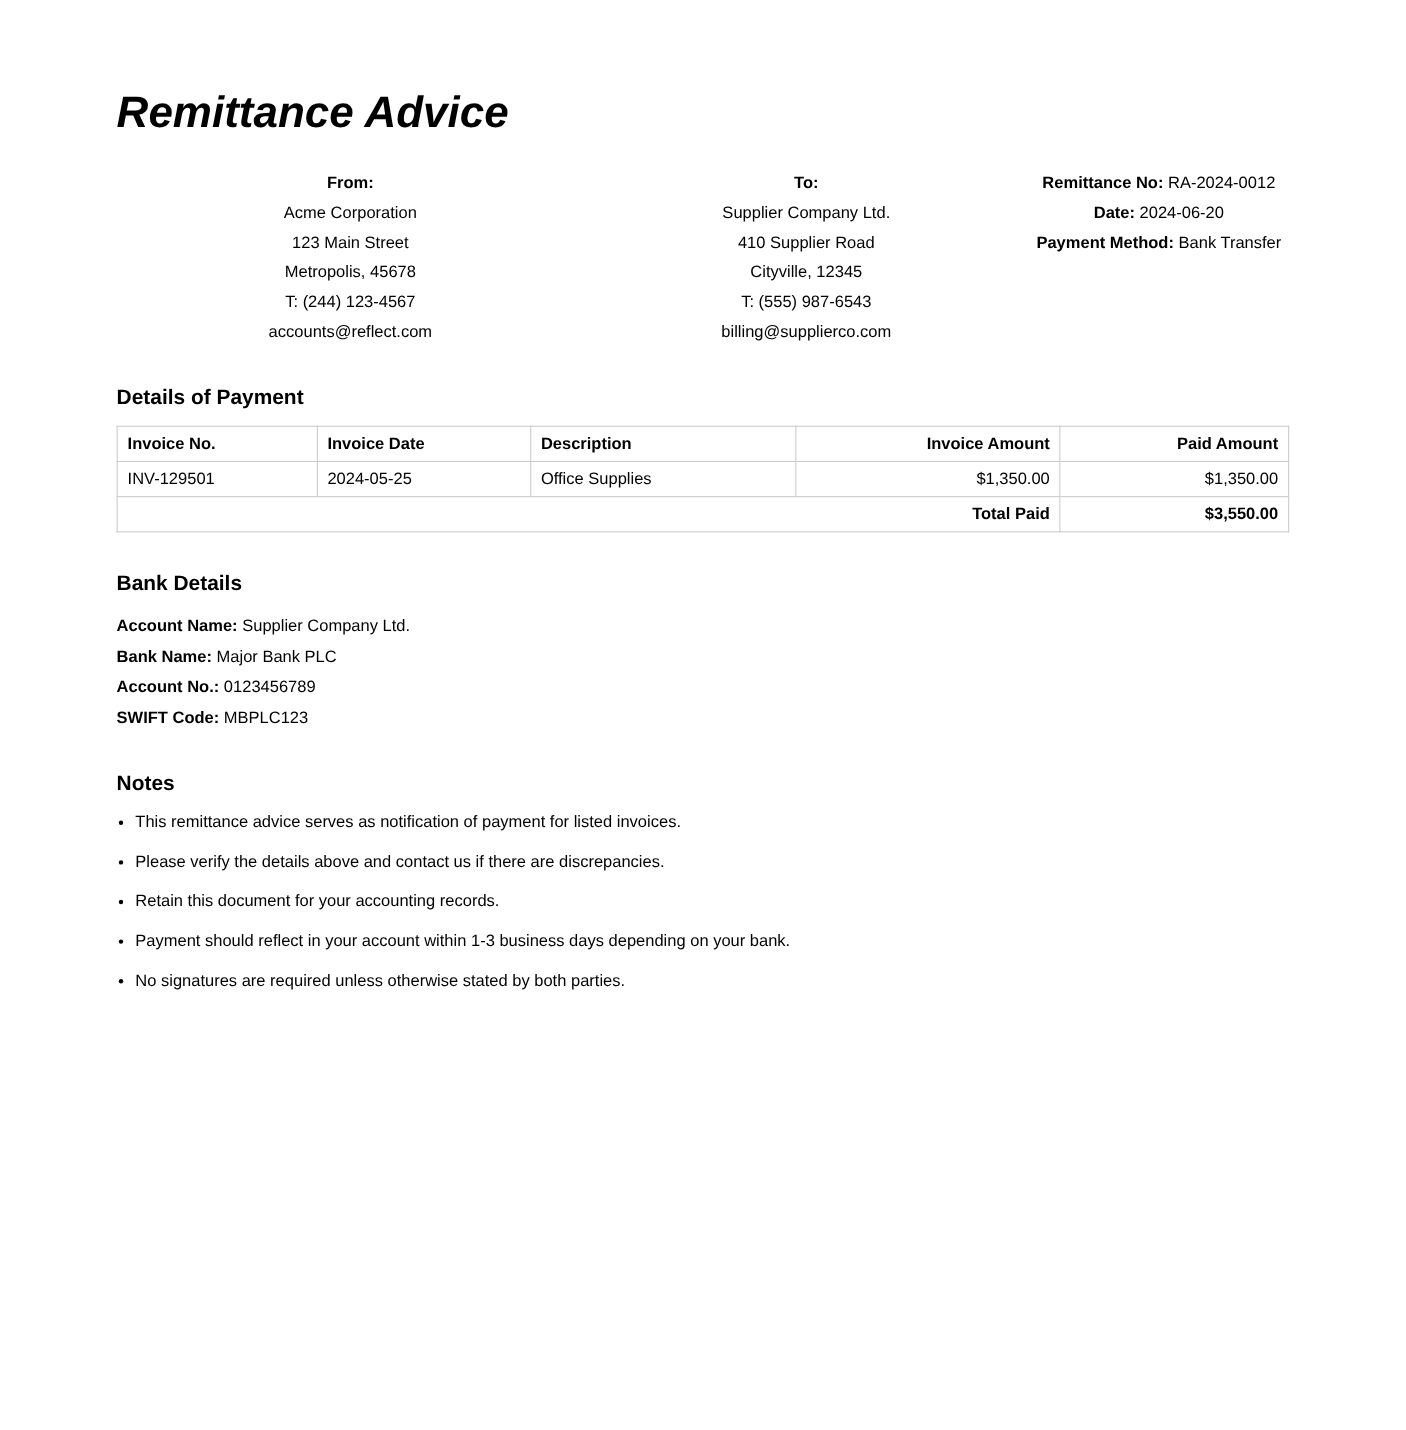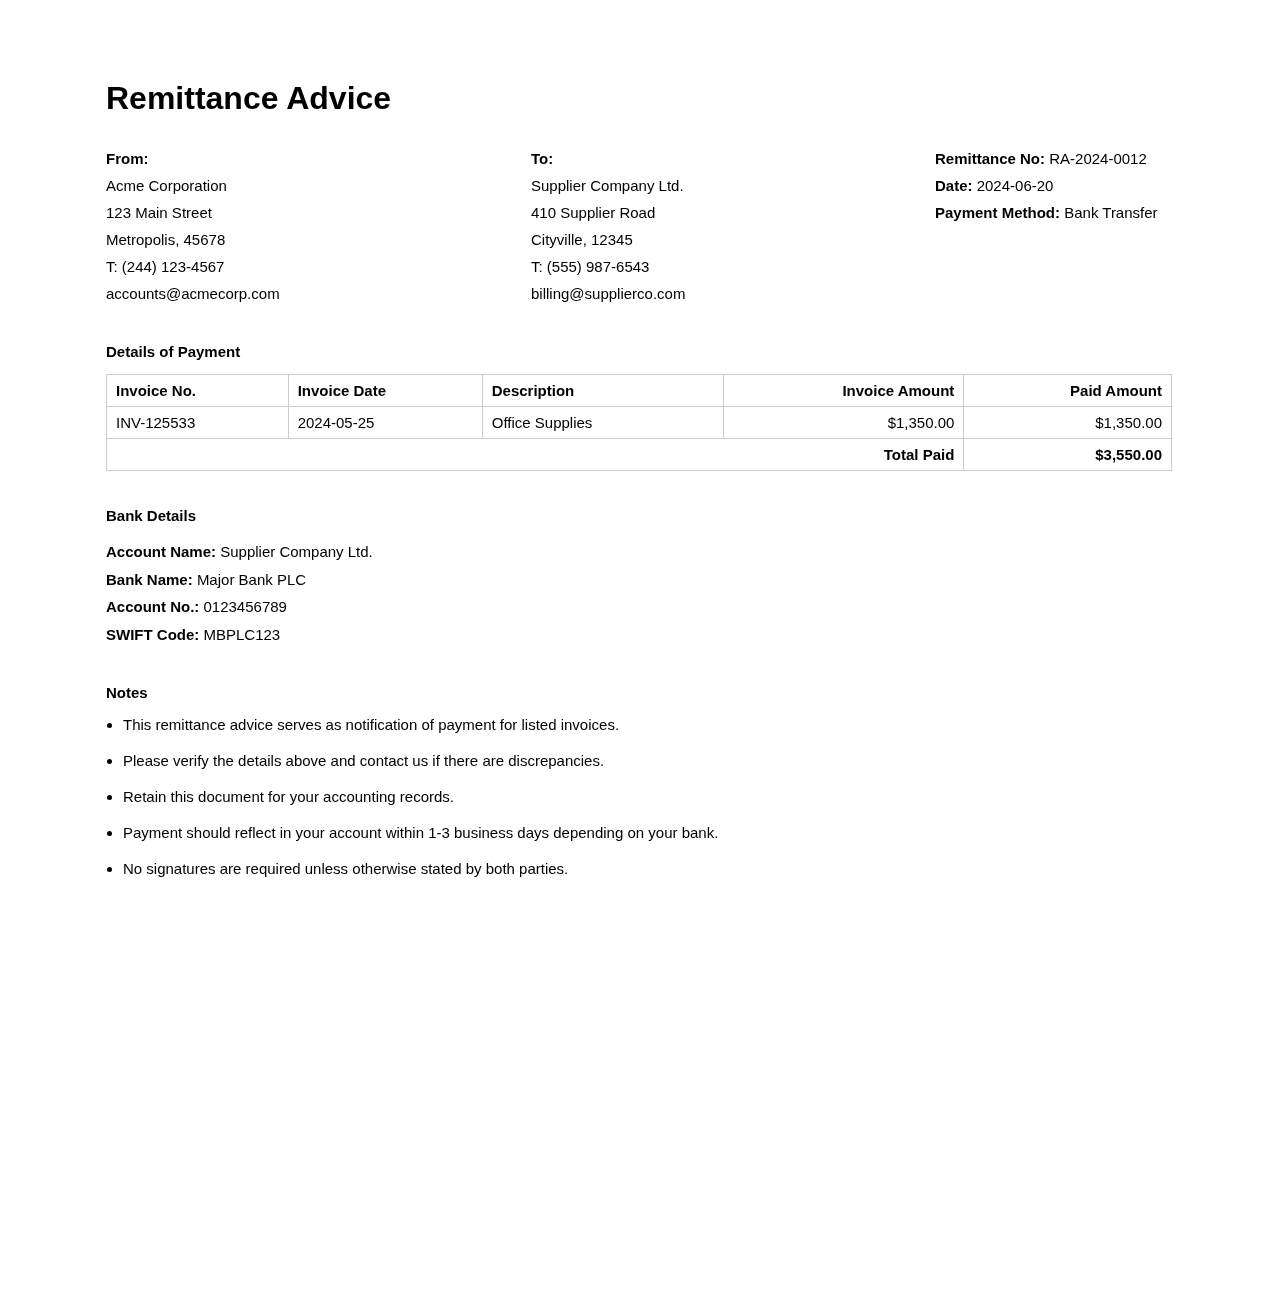--- a/index.html
+++ b/index.html
@@ -16,37 +16,39 @@
     min-height: 1300px;
     margin: 0 auto;
     background: #ffffff;
   }
   .container {
     width: 1066px;
     margin: 0 auto;
     padding-top: 80px;
   }
   h1.doc-title {
-    font-size: 32px;
+    font-size: 40px;
     font-weight: bold;
     margin: 0 0 28px 0;
     letter-spacing: 0;
+    font-style: italic;
   }
   .header-row {
     display: flex;
     align-items: flex-start;
     margin-bottom: 12px;
+    text-align: center;
   }
   .party-block { line-height: 27px; }
   .from-block { width: 425px; }
   .to-block { width: 404px; }
   .meta-block { flex: 1; line-height: 27px; white-space: nowrap; }
   .lbl { font-weight: bold; }
   h2.section-heading {
-    font-size: 15px;
+    font-size: 19px;
     font-weight: bold;
     margin: 36px 0 14px 0;
   }
   table.payment-table {
     border-collapse: collapse;
     width: 1066px;
     font-size: 15px;
   }
   table.payment-table th,
   table.payment-table td {
@@ -82,21 +84,21 @@
 
     <h1 class="doc-title">Remittance Advice</h1>
 
     <div class="header-row">
       <div class="party-block from-block">
         <div class="lbl">From:</div>
         <div>Acme Corporation</div>
         <div>123 Main Street</div>
         <div>Metropolis, 45678</div>
         <div>T: (244) 123-4567</div>
-        <div>accounts@acmecorp.com</div>
+        <div>accounts@reflect.com</div>
       </div>
 
       <div class="party-block to-block">
         <div class="lbl">To:</div>
         <div>Supplier Company Ltd.</div>
         <div>410 Supplier Road</div>
         <div>Cityville, 12345</div>
         <div>T: (555) 987-6543</div>
         <div>billing@supplierco.com</div>
       </div>
@@ -124,21 +126,21 @@
         <tr>
           <th class="col-invoice-no">Invoice No.</th>
           <th class="col-invoice-date">Invoice Date</th>
           <th class="col-description">Description</th>
           <th class="col-invoice-amount num">Invoice Amount</th>
           <th class="col-paid-amount num">Paid Amount</th>
         </tr>
       </thead>
       <tbody>
         <tr>
-          <td>INV-125533</td>
+          <td>INV-129501</td>
           <td>2024-05-25</td>
           <td>Office Supplies</td>
           <td class="num">$1,350.00</td>
           <td class="num">$1,350.00</td>
         </tr>
       </tbody>
       <tfoot>
         <tr class="total-row">
           <td colspan="4" class="num">Total Paid</td>
           <td class="num">$3,550.00</td>

